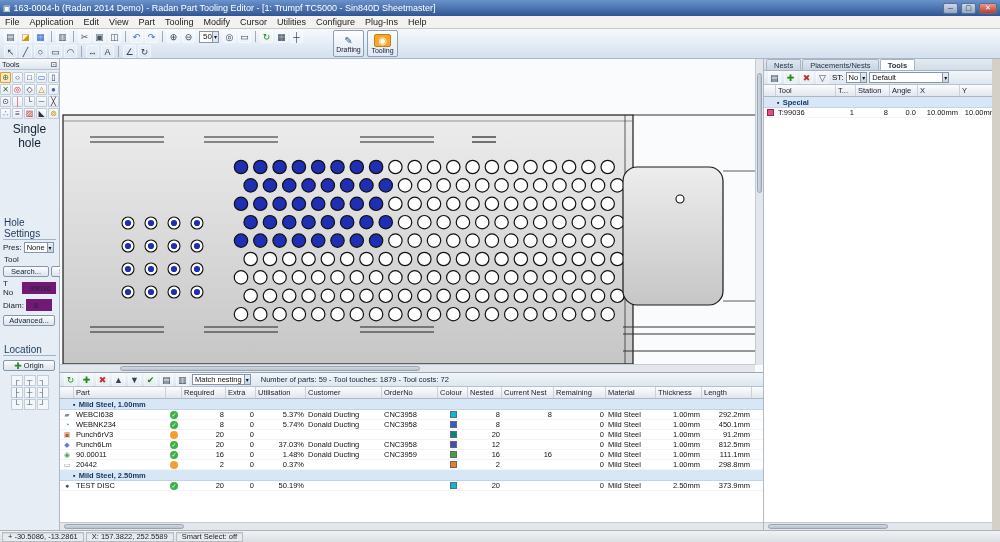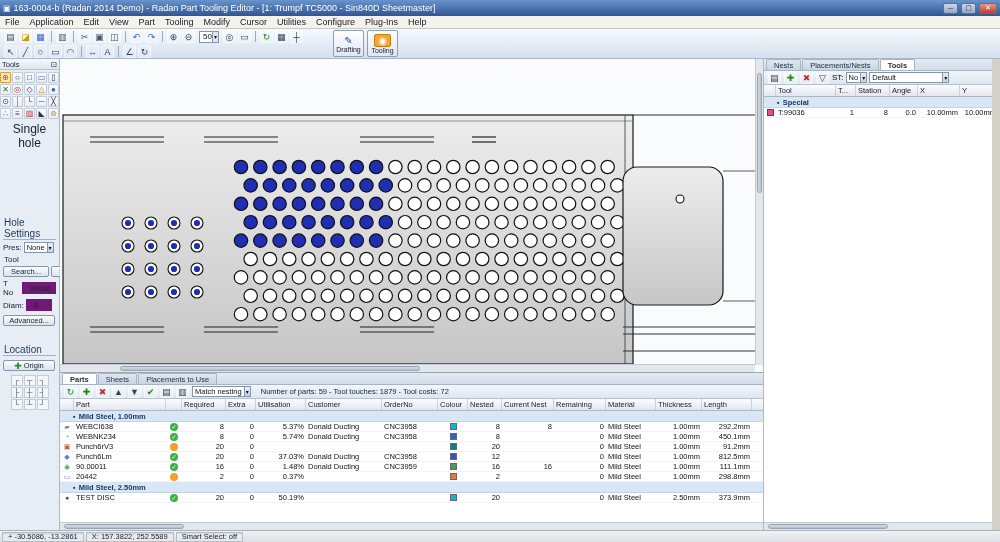--- a/index.html
+++ b/index.html
@@ -490,25 +490,20 @@
           </svg>
         <div class="vscroll">
             <div class="thumb"></div>
           </div>
         <div class="hscroll">
             <div class="thumbh"></div>
           </div>
       </div>
 
       <div class="bottom">
-        <div class="tabs">
-            <span class="tab active">Parts</span>
-            <span class="tab">Sheets</span>
-            <span class="tab">Placements to Use</span>
-          </div>
         <div class="panel-toolbar">
           <span style="display:flex;gap:1px;">
               <span class="tb-btn" style="color: rgb(34, 136, 17);">↻</span>
               <span class="tb-btn" style="color: rgb(34, 136, 17);">✚</span>
               <span class="tb-btn" style="color: rgb(187, 51, 51);">✖</span>
               <span class="tb-btn" style="color: rgb(51, 68, 85);">▲</span>
               <span class="tb-btn" style="color: rgb(51, 68, 85);">▼</span>
               <span class="tb-btn" style="color: rgb(34, 136, 17);">✔</span>
               <span class="tb-btn" style="color: rgb(51, 68, 85);">▤</span>
               <span class="tb-btn" style="color: rgb(51, 68, 85);">▥</span>

